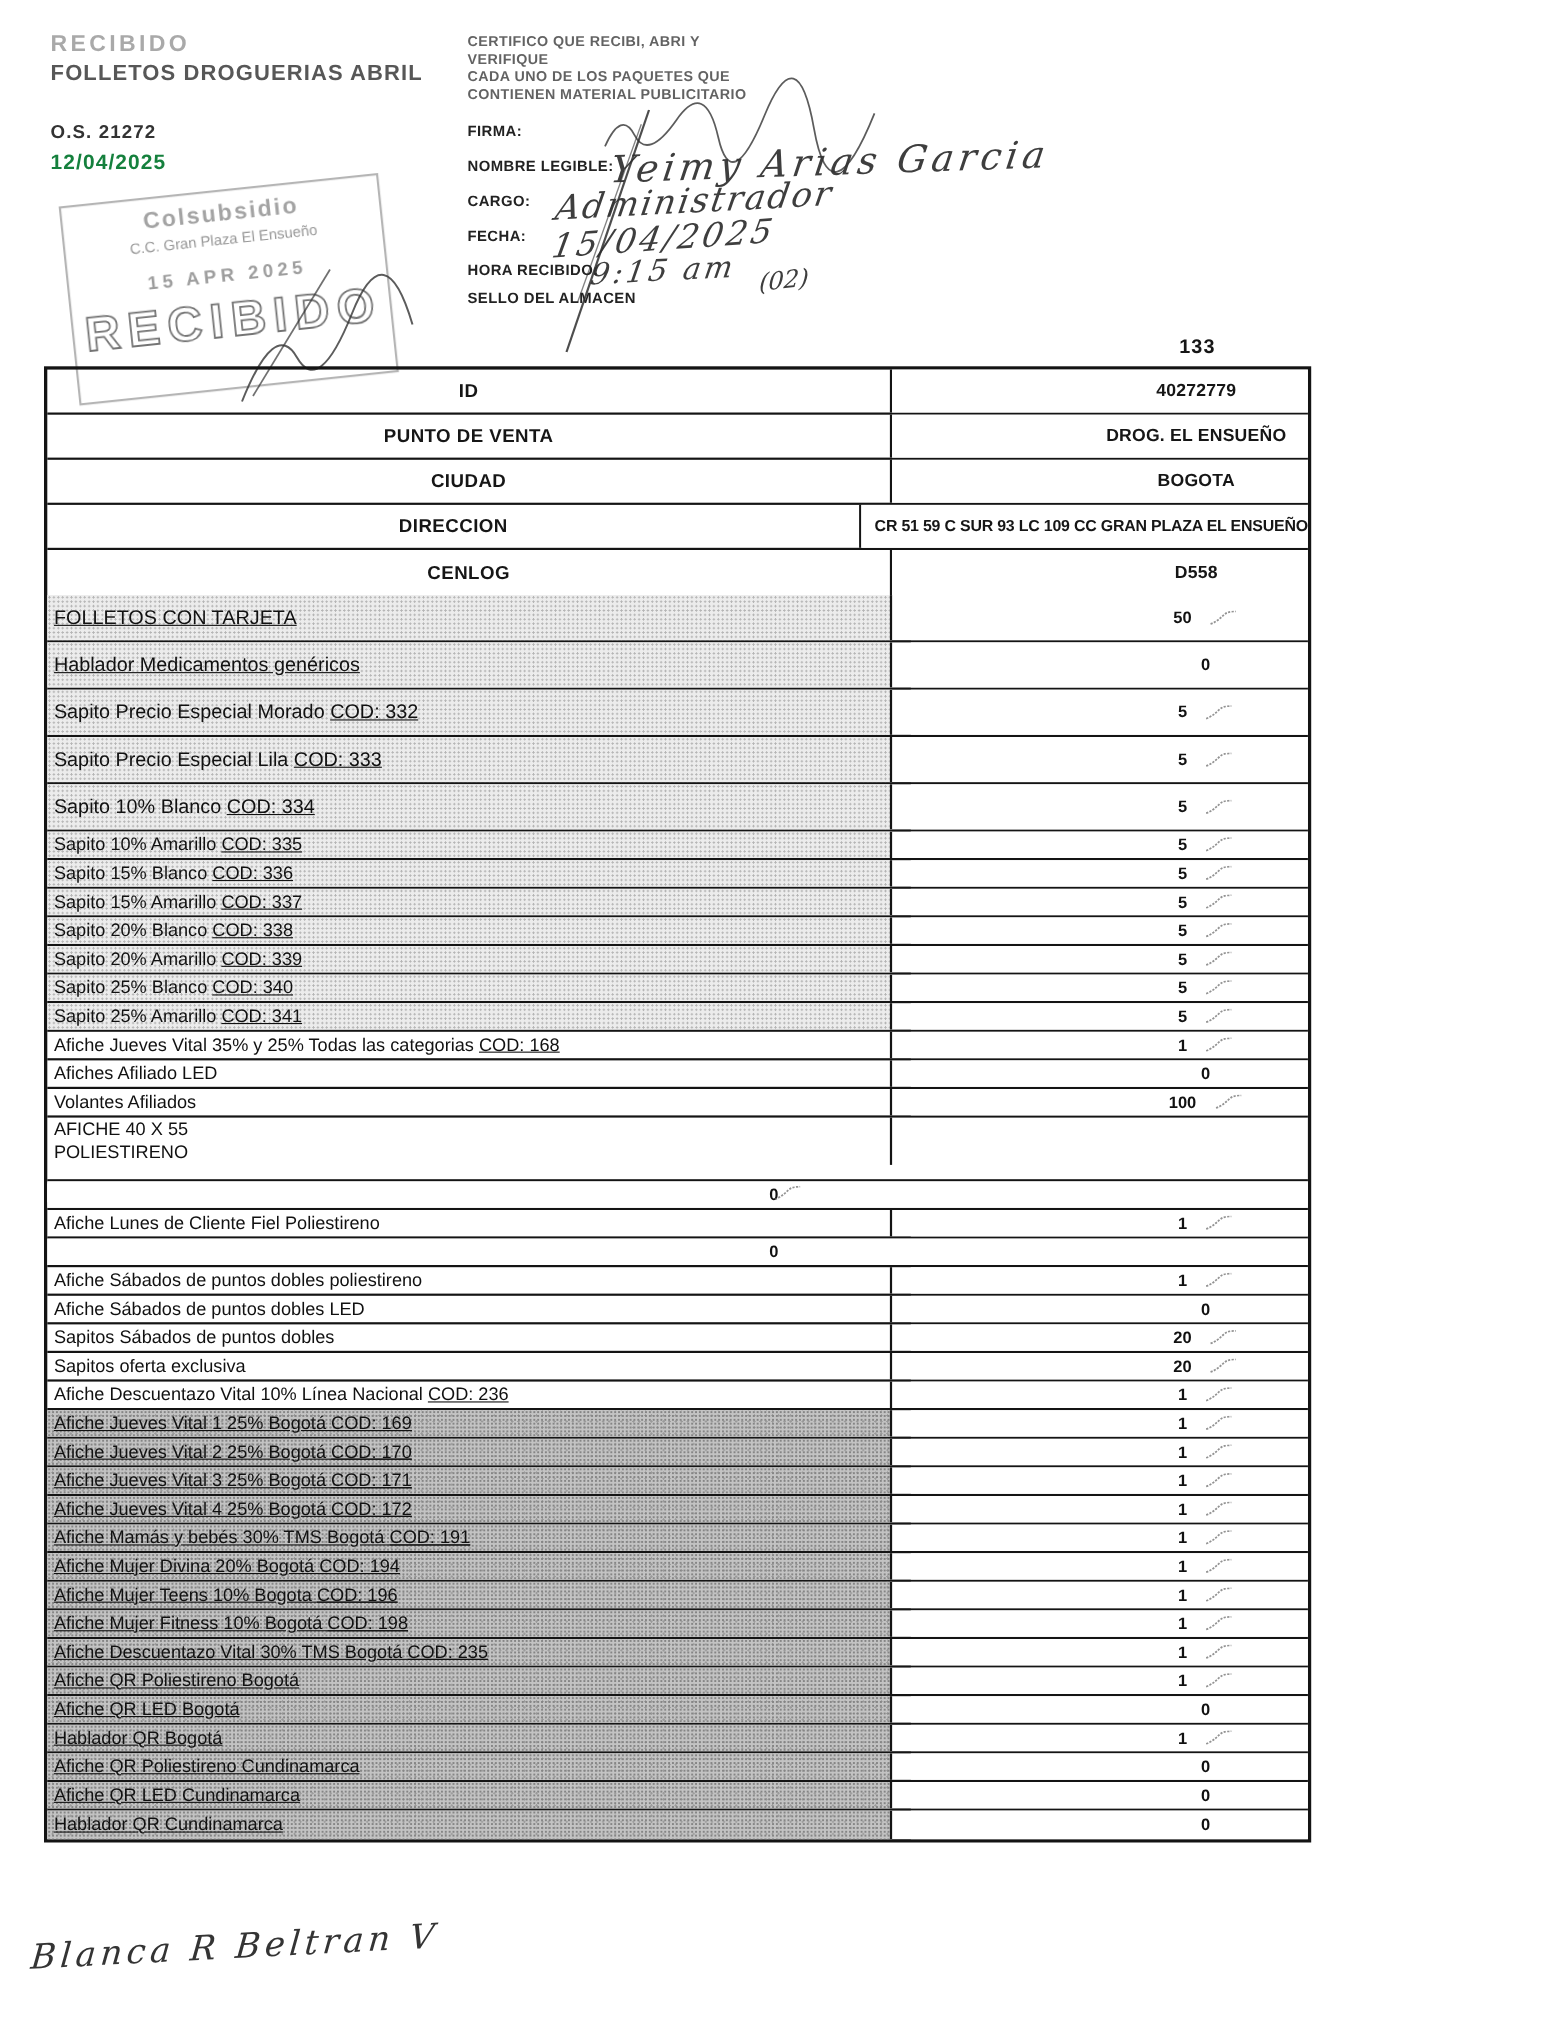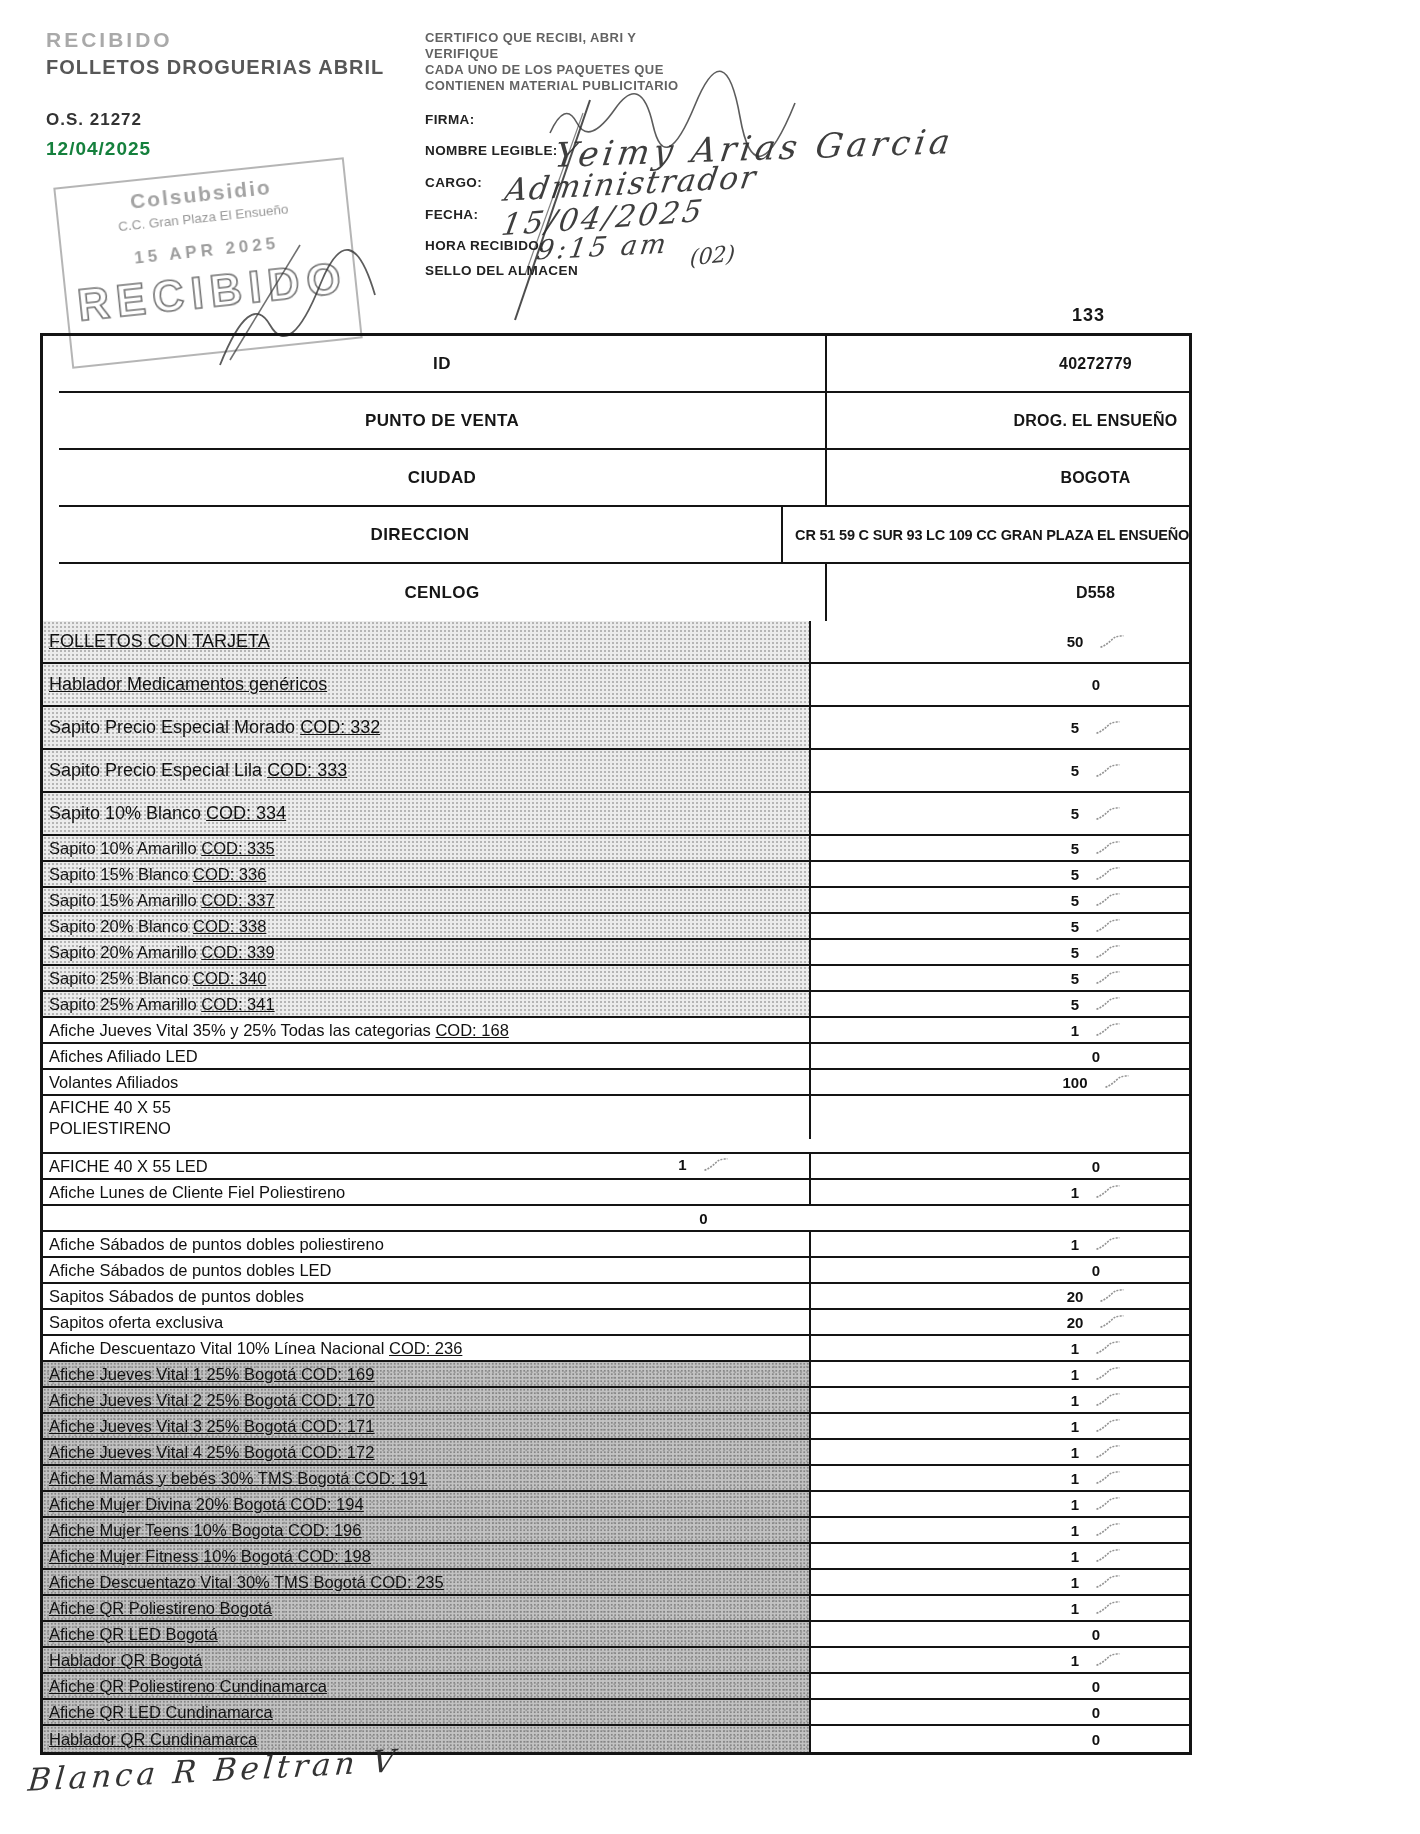--- a/index.html
+++ b/index.html
@@ -51,21 +51,21 @@
   .doc-table { left:40px; top:333px; width:1152px; border:3px solid #141414; box-sizing:border-box; }
   .trow { display:flex; border-bottom:2px solid #141414; box-sizing:border-box; }
   .trow:last-child { border-bottom:none; }
   .cell-l { width:768px; border-right:2px solid #141414; box-sizing:border-box;
     display:flex; align-items:center; padding:1px 6px; }
   .cell-r { flex:1; display:flex; align-items:center; justify-content:center;
     padding-left:175px; box-sizing:border-box; background:#fff; }
 
   
   .info .cell-l { justify-content:center; font-weight:bold; font-size:17px; letter-spacing:.4px; }
-  .info { height:57px;margin-left:16px; }
+  .info { height:41px; }
   .info .cell-r { font-weight:bold; font-size:16px; letter-spacing:.2px; white-space:nowrap; }
   .info.longval .cell-r { padding-left:12px; font-size:14.5px; letter-spacing:-.2px; }
 
   
   .item { height:26px;gap:17px; }
   .item.size-lg { height:43px; }
   .item.size-xl { height:58px;flex-direction:column; }
   .item .lbl { font-size:16.5px; color:#111; white-space:pre-line; line-height:1.25; }
   .item.size-lg .lbl { font-size:18px; }
   .item.ul .lbl { text-decoration:underline; }
@@ -322,23 +322,20 @@
 POLIESTIRENO</span>
           </div>
           <div class="cell-r">
             <span class="qty">1</span>
             <svg class="chk" width="26" height="12" viewBox="0 0 26 12">
               <path d="M1 10 C6 9 10 6 14 3 S22 1 25 1" stroke="#6f6f6f" fill="none" stroke-width="1.6" stroke-dasharray="2 1.2"></path>
             </svg>
           </div>
         </div>
         <div class="trow item shade-none">
-          <div class="cell-l">
-            <span class="lbl">AFICHE 40 X 55 LED</span>
-          </div>
           <div class="cell-r">
             <span class="qty">0</span>
           </div>
         </div>
         <div class="trow item shade-none">
           <div class="cell-l">
             <span class="lbl">Afiche Lunes de Cliente Fiel Poliestireno</span>
           </div>
           <div class="cell-r">
             <span class="qty">1</span>

